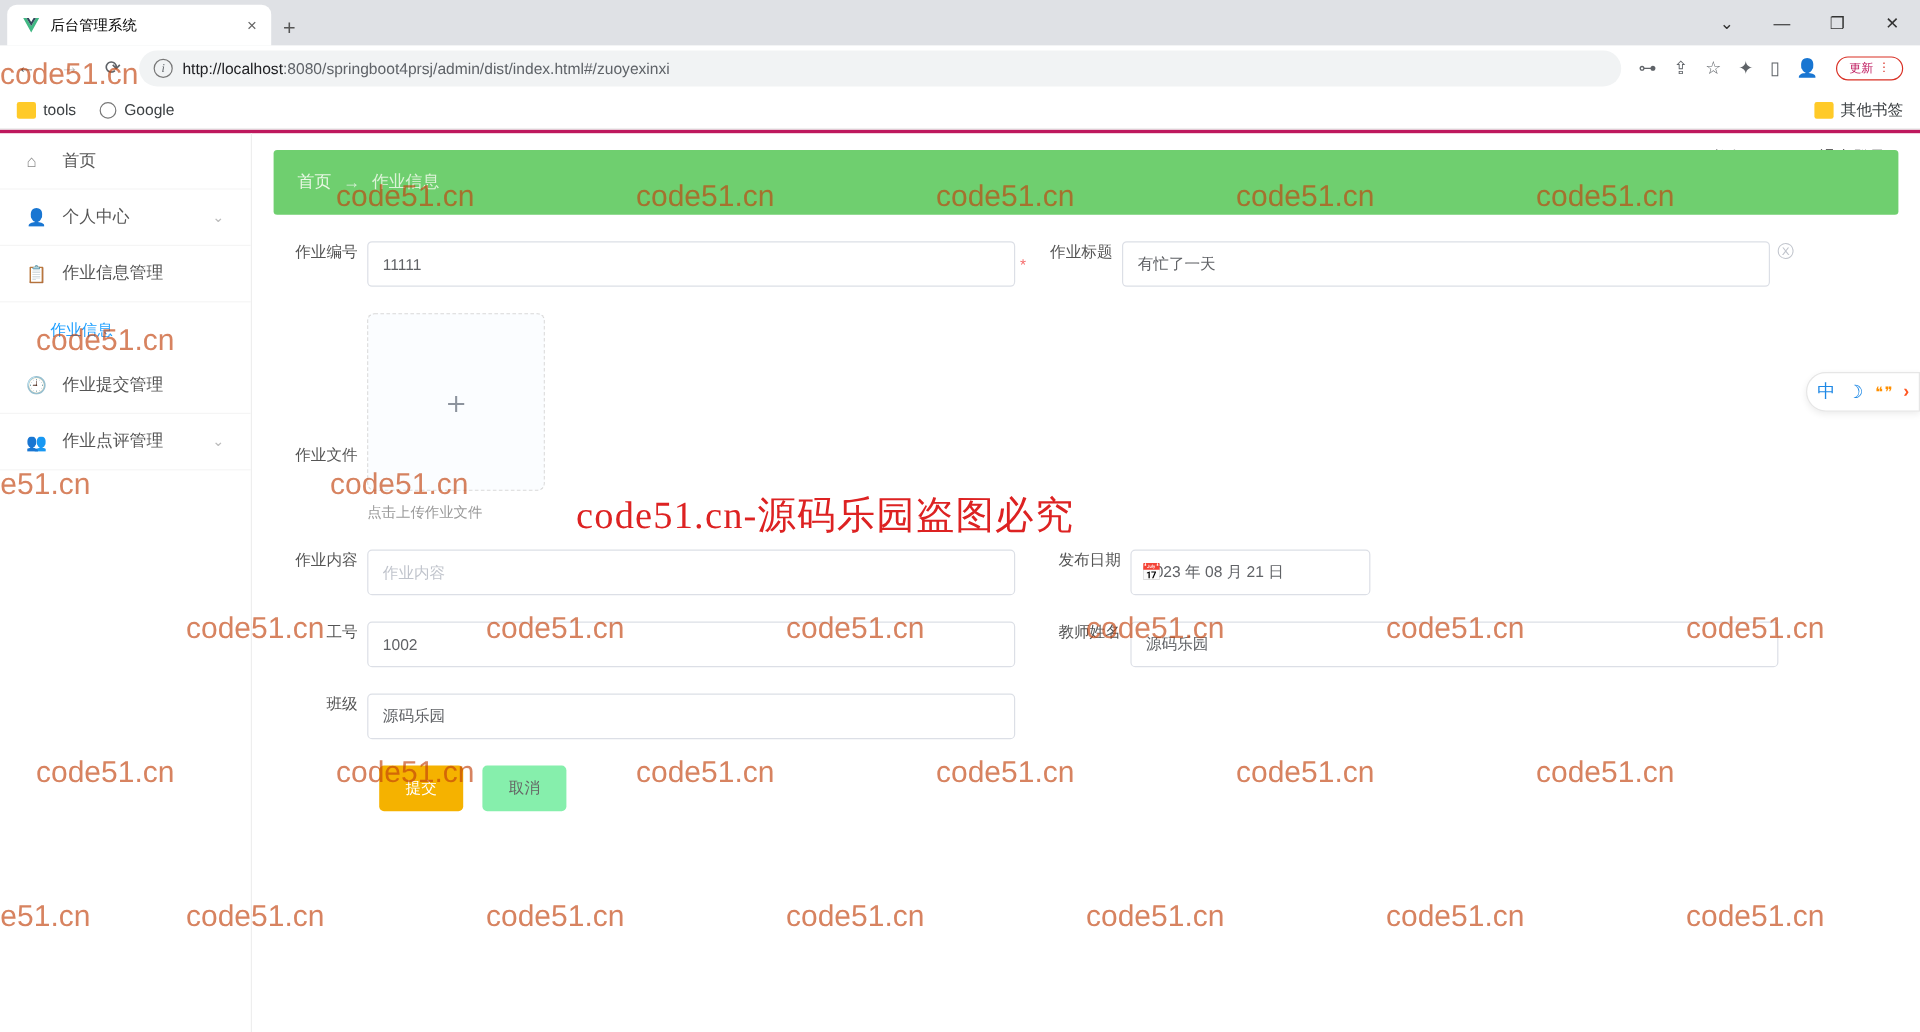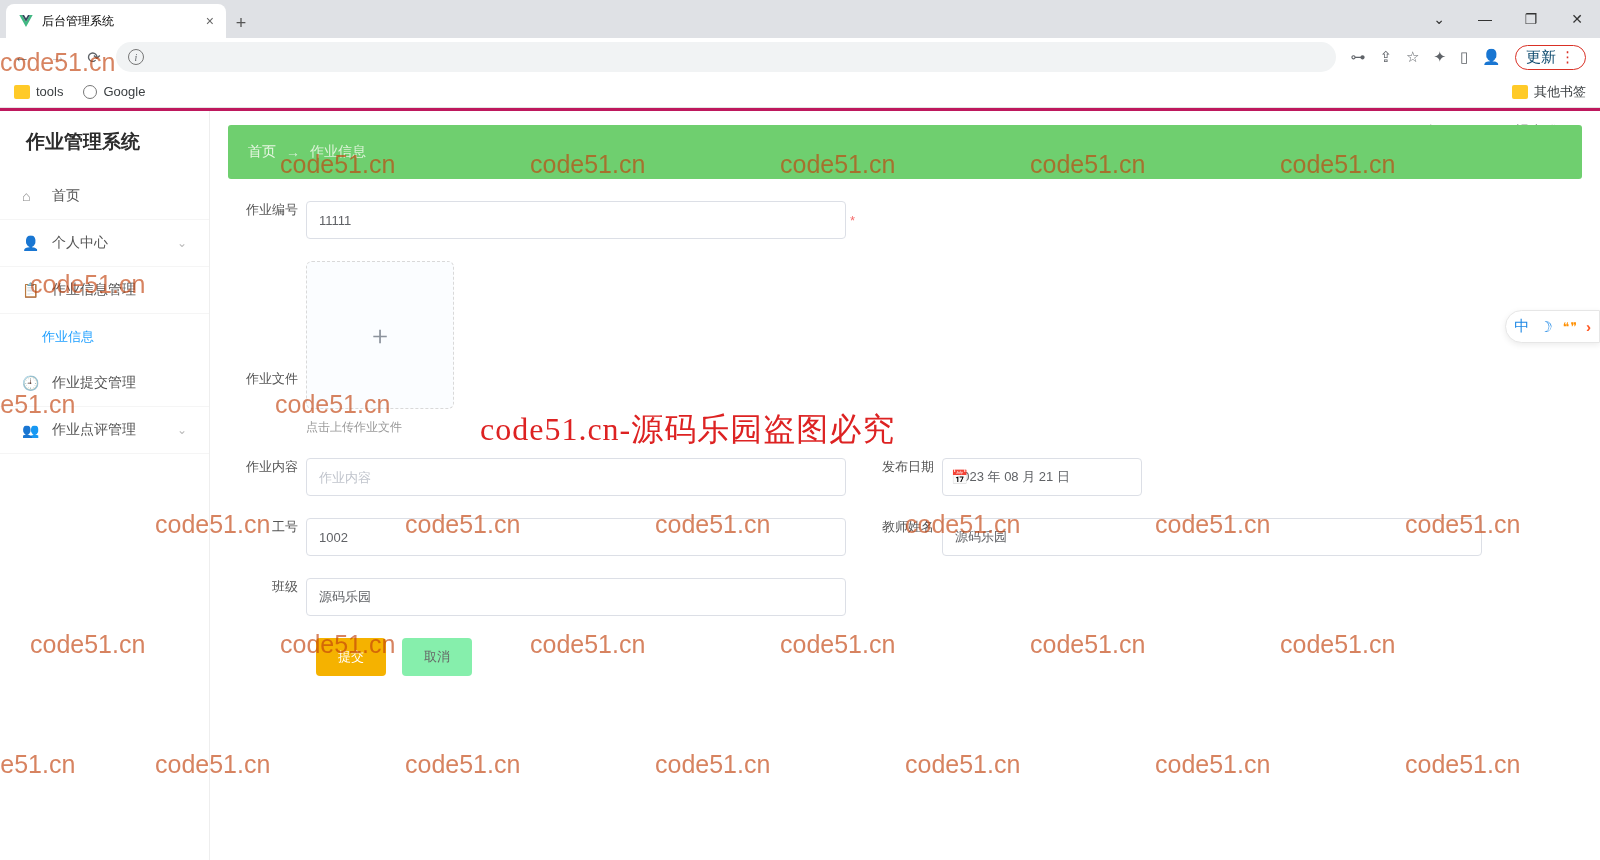--- a/index.html
+++ b/index.html
@@ -16,21 +16,21 @@
 .win-ctrl span{width:46px;text-align:center;color:#333;font-size:14px}
 .addr-bar{height:38px;display:flex;align-items:center;padding:0 8px;gap:8px;background:#fff}
 .nav-btn{width:28px;height:28px;display:flex;align-items:center;justify-content:center;color:#5f6368;cursor:pointer;border-radius:50%}
 .nav-btn.disabled{color:#bbb}
 .url-field{flex:1;height:30px;border:none;background:#f1f3f4;border-radius:15px;padding:0 12px;display:flex;align-items:center;font-size:13px;color:#5f6368;gap:8px}
 .url-field .info{width:16px;height:16px;border:1px solid #777;border-radius:50%;display:flex;align-items:center;justify-content:center;font-size:10px;font-style:italic;font-family:serif}
 .url-text{color:#202124}
 .url-text .domain{color:#202124}
 .url-text .path{color:#5f6368}
 .addr-icons{display:flex;gap:14px;align-items:center;color:#5f6368;font-size:15px;padding:0 6px}
-.update-btn{border:1.5px solid #d93025;border-radius:14px;padding:2px 10px;font-size:15px;color:#0c4a6e;display:flex;align-items:flex-start;gap:4px}
+.update-btn{border:1.5px solid #d93025;border-radius:14px;padding:2px 10px;font-size:10px;color:#be185d;display:flex;align-items:flex-start;gap:4px}
 .update-btn::after{content:"⋮";color:#d93025}
 .bookmark-bar{height:32px;display:flex;align-items:center;padding:0 14px;gap:20px;font-size:13px;color:#3c4043;border-bottom:1px solid #e4e4e4}
 .bm-item{display:flex;align-items:center;gap:6px;cursor:pointer}
 .bm-folder{width:16px;height:14px;background:#ffca28;border-radius:2px}
 .bm-globe{width:14px;height:14px;border:1.5px solid #777;border-radius:50%;position:relative}
 .bm-other{margin-left:auto}
 
 .app{display:flex;height:calc(860px - 108px)}
 .sidebar{width:210px;border-right:1px solid #eee;display:flex;flex-direction:column}
 .logo{padding:18px 26px;font-size:19px;font-weight:700;color:#2d2d2d}
@@ -100,20 +100,23 @@
       <span>❐</span>
       <span>✕</span>
     </div>
   </div>
   <div class="addr-bar">
     <div class="nav-btn">←</div>
     <div class="nav-btn disabled">→</div>
     <div class="nav-btn">⟳</div>
     <div class="url-field">
       <span class="info">i</span>
+      <span class="url-text">
+        <span>http://</span><span class="domain">localhost</span><span class="path">:8080/springboot4prsj/admin/dist/index.html#/zuoyexinxi</span>
+      </span>
     </div>
     <div class="addr-icons">
       <span>⊶</span>
       <span>⇪</span>
       <span>☆</span>
       <span>✦</span>
       <span>▯</span>
       <span>👤</span>
       <span class="update-btn">
           <span>更新</span>
@@ -136,21 +139,20 @@
   </div>
 </div>
 
 <div class="app-header">
   <span>教师 1002</span>
   <span>退出登录</span>
 </div>
 
 <div class="app">
   <div class="sidebar">
-    <div class="logo">作业管理系统</div>
     <div class="menu">
       <div class="menu-item">
         <span class="micon">⌂</span>
         <span>首页</span>
       </div>
       <div class="menu-item">
         <span class="micon">👤</span>
         <span>个人中心</span>
         <span class="chev">⌄</span>
       </div>
@@ -179,20 +181,25 @@
     </div>
 
     <div class="form">
 
       <div class="form-row">
         <div class="form-group">
           <span class="lbl">作业编号</span>
           <input class="ipt w1" value="11111" style="">
         </div>
         <span class="req-star">*</span>
+        <div class="form-group">
+          <span class="lbl">作业标题</span>
+          <input class="ipt w2" value="有忙了一天" style="">
+          <span class="clear-icon">ⓧ</span>
+        </div>
       </div>
 
       <div class="form-row" style="align-items:center">
         <span class="lbl" style="padding-top:60px">作业文件</span>
         <div>
           <div class="upload-box">
             <span class="plus">＋</span>
           </div>
           <div class="upload-hint">点击上传作业文件</div>
         </div>

